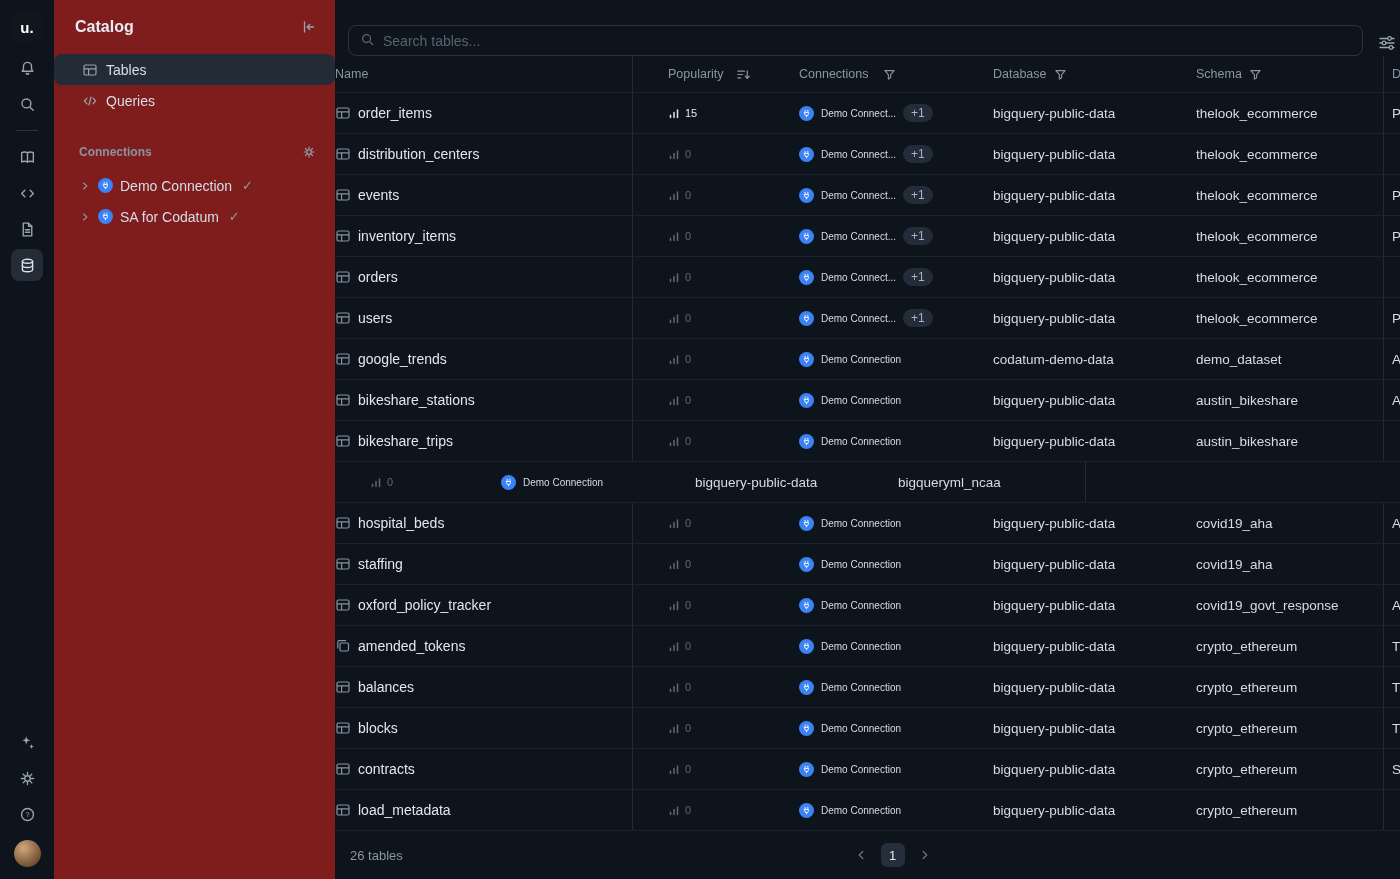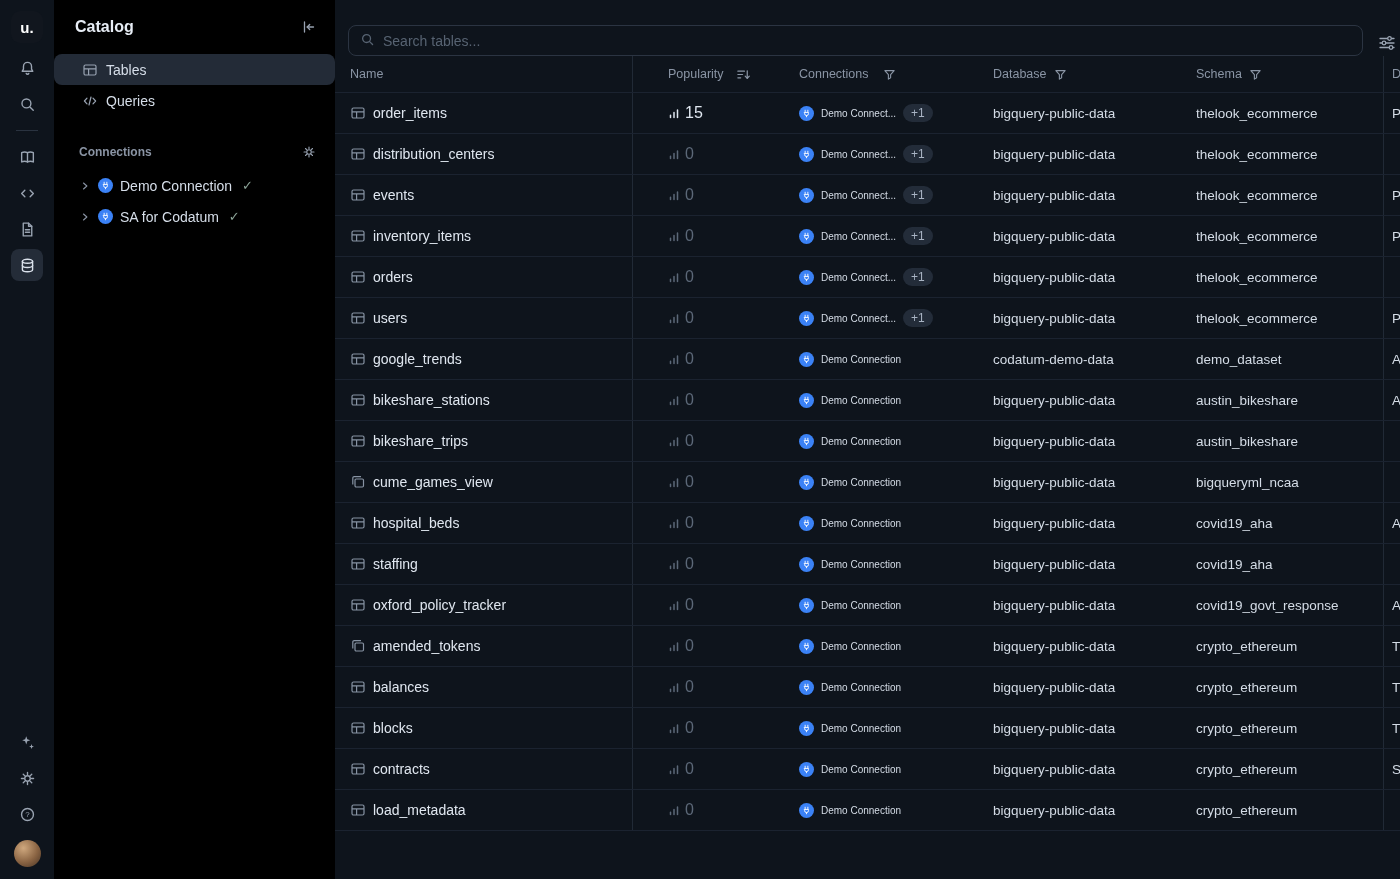--- a/index.html
+++ b/index.html
@@ -33,21 +33,21 @@
   .ricon.selected { background:#242c38; color:#dbe2ec; }
   .rail-divider { width:22px; height:1px; background:#2a3340; margin:6px 0 10px 0; }
   .rail-bottom { margin-top:auto; display:flex; flex-direction:column; align-items:center; }
   .avatar {
     width:27px; height:27px; border-radius:50%; cursor:pointer; margin-top:6px;
     background:radial-gradient(circle at 35% 30%, #cfa87e, #8a6443 55%, #4e3827 95%);
   }
 
   
   .sidebar {
-    width:281px; background:#000000; flex-shrink:0;
+    width:281px; background:#7f1d1d; flex-shrink:0;
     display:flex; flex-direction:column; padding-bottom:10px;
   }
   .sb-header {
     height:54px; display:flex; align-items:center; justify-content:space-between;
     padding:0 14px 0 21px;
   }
   .sb-title { font-size:16px; font-weight:700; color:#e7edf5; }
   .sb-iconbtn {
     background:transparent; border:none; color:#98a2b1; cursor:pointer;
     width:24px; height:24px; display:flex; align-items:center; justify-content:center; border-radius:6px;
@@ -91,36 +91,36 @@
     width:26px; height:26px; background:transparent; border:none; color:#9aa4b2;
     display:flex; align-items:center; justify-content:center; cursor:pointer;
   }
 
   
   .thead {
     height:37px; display:flex; align-items:center; flex-shrink:0;
     color:#8a95a5; font-size:12.5px; border-bottom:1px solid #1b2330;
   }
   .col { display:flex; align-items:center; flex-shrink:0; min-width:0; }
-  .col.name   { width:298px; padding-left:15px; gap:7px; border-right:1px solid #212a36; height:100%; }
+  .col.name   { width:298px; gap:7px; border-right:1px solid #212a36; height:100%; }
   .col.pop    { width:160px; padding-left:35px; gap:5px; }
   .col.conn   { width:200px; padding-left:6px;  gap:7px; }
   .col.db     { width:203px; }
   .col.schema { width:187px; }
   .col.desc   { flex:1; border-left:1px solid #212a36; padding-left:8px; height:100%; overflow:hidden; white-space:nowrap; }
   .thead .col { height:100%; }
   .hicon { background:transparent; border:none; color:#8a95a5; cursor:pointer; display:flex; align-items:center; margin-left:7px; padding:0; }
   .tbody { flex:1; overflow:hidden; }
   .trow {
     height:41px; display:flex; align-items:center;
     border-bottom:1px solid #1b2330; cursor:pointer;
   }
   .trow .tic { color:#8793a3; display:flex; }
   .trow .nm { font-size:14px; color:#e0e7f0; white-space:nowrap; }
-  .trow .col.pop { color:#5c6878; font-size:16px; }
+  .trow .col.pop { color:#5c6878; font-size:11px; }
   .trow.hot .col.pop { color:#dfe6ef; }
   .trow .cn { font-size:10px; color:#d4dce6; white-space:nowrap; }
   .badge {
     background:#232c39; color:#a9b4c4; font-size:12px;
     padding:2px 8px; border-radius:10px; flex-shrink:0;
   }
   .trow .col.db span, .trow .col.schema span, .trow .col.desc span { font-size:13.5px; color:#d4dce6; white-space:nowrap; }
 
   
   .tfoot {
@@ -705,374 +705,380 @@
           </div>
     <div class="col schema">
             <span>austin_bikeshare</span>
           </div>
     <div class="col desc">
             <span></span>
           </div>
   </div>
 
   <div class="trow">
+    <div class="col pop">
+      <span style="display:flex;">
+        <svg width="12" height="12" viewBox="0 0 12 12" fill="none" stroke="currentColor" stroke-width="1.5" stroke-linecap="round">
+                <path d="M2.5 10.5V8.2M6 10.5V5.6M9.5 10.5V3"></path>
+              </svg>
+      </span>
+      <span class="pv">0</span>
+    </div>
+    <div class="col conn">
+      <span class="conn-dot">
+        <svg width="9" height="9" viewBox="0 0 12 12" fill="none" stroke="#ffffff" stroke-width="1.2" stroke-linecap="round" stroke-linejoin="round">
+                <path d="M4.2 1.6v2.6M7.8 1.6v2.6M3.4 4.6h5.2v1.6a2.6 2.6 0 0 1-5.2 0z"></path>
+                <path d="M6 8.8v1.6"></path>
+              </svg>
+      </span>
+      <span class="cn">Demo Connection</span>
+
+    </div>
+    <div class="col db">
+            <span>bigquery-public-data</span>
+          </div>
+    <div class="col schema">
+            <span>bigqueryml_ncaa</span>
+          </div>
+    <div class="col desc">
+            <span></span>
+          </div>
+  </div>
+
+  <div class="trow">
+    <div class="col name">
+      <span class="tic">
+        <svg width="16" height="16" viewBox="0 0 16 16" fill="none" stroke="currentColor" stroke-width="1.2" stroke-linejoin="round">
+                <rect x="2" y="3" width="12" height="10" rx="1.5"></rect>
+                <path d="M2 6.8h12M6.6 6.8V13"></path>
+              </svg>
+      </span>
+
+      <span class="nm">hospital_beds</span>
+    </div>
+    <div class="col pop">
+      <span style="display:flex;">
+        <svg width="12" height="12" viewBox="0 0 12 12" fill="none" stroke="currentColor" stroke-width="1.5" stroke-linecap="round">
+                <path d="M2.5 10.5V8.2M6 10.5V5.6M9.5 10.5V3"></path>
+              </svg>
+      </span>
+      <span class="pv">0</span>
+    </div>
+    <div class="col conn">
+      <span class="conn-dot">
+        <svg width="9" height="9" viewBox="0 0 12 12" fill="none" stroke="#ffffff" stroke-width="1.2" stroke-linecap="round" stroke-linejoin="round">
+                <path d="M4.2 1.6v2.6M7.8 1.6v2.6M3.4 4.6h5.2v1.6a2.6 2.6 0 0 1-5.2 0z"></path>
+                <path d="M6 8.8v1.6"></path>
+              </svg>
+      </span>
+      <span class="cn">Demo Connection</span>
+
+    </div>
+    <div class="col db">
+            <span>bigquery-public-data</span>
+          </div>
+    <div class="col schema">
+            <span>covid19_aha</span>
+          </div>
+    <div class="col desc">
+            <span>A</span>
+          </div>
+  </div>
+
+  <div class="trow">
+    <div class="col name">
+      <span class="tic">
+        <svg width="16" height="16" viewBox="0 0 16 16" fill="none" stroke="currentColor" stroke-width="1.2" stroke-linejoin="round">
+                <rect x="2" y="3" width="12" height="10" rx="1.5"></rect>
+                <path d="M2 6.8h12M6.6 6.8V13"></path>
+              </svg>
+      </span>
+
+      <span class="nm">staffing</span>
+    </div>
+    <div class="col pop">
+      <span style="display:flex;">
+        <svg width="12" height="12" viewBox="0 0 12 12" fill="none" stroke="currentColor" stroke-width="1.5" stroke-linecap="round">
+                <path d="M2.5 10.5V8.2M6 10.5V5.6M9.5 10.5V3"></path>
+              </svg>
+      </span>
+      <span class="pv">0</span>
+    </div>
+    <div class="col conn">
+      <span class="conn-dot">
+        <svg width="9" height="9" viewBox="0 0 12 12" fill="none" stroke="#ffffff" stroke-width="1.2" stroke-linecap="round" stroke-linejoin="round">
+                <path d="M4.2 1.6v2.6M7.8 1.6v2.6M3.4 4.6h5.2v1.6a2.6 2.6 0 0 1-5.2 0z"></path>
+                <path d="M6 8.8v1.6"></path>
+              </svg>
+      </span>
+      <span class="cn">Demo Connection</span>
+
+    </div>
+    <div class="col db">
+            <span>bigquery-public-data</span>
+          </div>
+    <div class="col schema">
+            <span>covid19_aha</span>
+          </div>
+    <div class="col desc">
+            <span></span>
+          </div>
+  </div>
+
+  <div class="trow">
+    <div class="col name">
+      <span class="tic">
+        <svg width="16" height="16" viewBox="0 0 16 16" fill="none" stroke="currentColor" stroke-width="1.2" stroke-linejoin="round">
+                <rect x="2" y="3" width="12" height="10" rx="1.5"></rect>
+                <path d="M2 6.8h12M6.6 6.8V13"></path>
+              </svg>
+      </span>
+
+      <span class="nm">oxford_policy_tracker</span>
+    </div>
+    <div class="col pop">
+      <span style="display:flex;">
+        <svg width="12" height="12" viewBox="0 0 12 12" fill="none" stroke="currentColor" stroke-width="1.5" stroke-linecap="round">
+                <path d="M2.5 10.5V8.2M6 10.5V5.6M9.5 10.5V3"></path>
+              </svg>
+      </span>
+      <span class="pv">0</span>
+    </div>
+    <div class="col conn">
+      <span class="conn-dot">
+        <svg width="9" height="9" viewBox="0 0 12 12" fill="none" stroke="#ffffff" stroke-width="1.2" stroke-linecap="round" stroke-linejoin="round">
+                <path d="M4.2 1.6v2.6M7.8 1.6v2.6M3.4 4.6h5.2v1.6a2.6 2.6 0 0 1-5.2 0z"></path>
+                <path d="M6 8.8v1.6"></path>
+              </svg>
+      </span>
+      <span class="cn">Demo Connection</span>
+
+    </div>
+    <div class="col db">
+            <span>bigquery-public-data</span>
+          </div>
+    <div class="col schema">
+            <span>covid19_govt_response</span>
+          </div>
+    <div class="col desc">
+            <span>A</span>
+          </div>
+  </div>
+
+  <div class="trow">
     <div class="col name">
 
       <span class="tic">
         <svg width="16" height="16" viewBox="0 0 16 16" fill="none" stroke="currentColor" stroke-width="1.2" stroke-linejoin="round">
                 <rect x="5" y="5" width="8.5" height="8" rx="1.2"></rect>
                 <path d="M2.8 10.5V4a1.4 1.4 0 0 1 1.4-1.4H11"></path>
               </svg>
       </span>
-      <span class="nm">cume_games_view</span>
-    </div>
-    <div class="col pop">
-      <span style="display:flex;">
-        <svg width="12" height="12" viewBox="0 0 12 12" fill="none" stroke="currentColor" stroke-width="1.5" stroke-linecap="round">
-                <path d="M2.5 10.5V8.2M6 10.5V5.6M9.5 10.5V3"></path>
-              </svg>
-      </span>
-      <span class="pv">0</span>
-    </div>
-    <div class="col conn">
-      <span class="conn-dot">
-        <svg width="9" height="9" viewBox="0 0 12 12" fill="none" stroke="#ffffff" stroke-width="1.2" stroke-linecap="round" stroke-linejoin="round">
-                <path d="M4.2 1.6v2.6M7.8 1.6v2.6M3.4 4.6h5.2v1.6a2.6 2.6 0 0 1-5.2 0z"></path>
-                <path d="M6 8.8v1.6"></path>
-              </svg>
-      </span>
-      <span class="cn">Demo Connection</span>
-
-    </div>
-    <div class="col db">
-            <span>bigquery-public-data</span>
-          </div>
-    <div class="col schema">
-            <span>bigqueryml_ncaa</span>
+      <span class="nm">amended_tokens</span>
+    </div>
+    <div class="col pop">
+      <span style="display:flex;">
+        <svg width="12" height="12" viewBox="0 0 12 12" fill="none" stroke="currentColor" stroke-width="1.5" stroke-linecap="round">
+                <path d="M2.5 10.5V8.2M6 10.5V5.6M9.5 10.5V3"></path>
+              </svg>
+      </span>
+      <span class="pv">0</span>
+    </div>
+    <div class="col conn">
+      <span class="conn-dot">
+        <svg width="9" height="9" viewBox="0 0 12 12" fill="none" stroke="#ffffff" stroke-width="1.2" stroke-linecap="round" stroke-linejoin="round">
+                <path d="M4.2 1.6v2.6M7.8 1.6v2.6M3.4 4.6h5.2v1.6a2.6 2.6 0 0 1-5.2 0z"></path>
+                <path d="M6 8.8v1.6"></path>
+              </svg>
+      </span>
+      <span class="cn">Demo Connection</span>
+
+    </div>
+    <div class="col db">
+            <span>bigquery-public-data</span>
+          </div>
+    <div class="col schema">
+            <span>crypto_ethereum</span>
+          </div>
+    <div class="col desc">
+            <span>T</span>
+          </div>
+  </div>
+
+  <div class="trow">
+    <div class="col name">
+      <span class="tic">
+        <svg width="16" height="16" viewBox="0 0 16 16" fill="none" stroke="currentColor" stroke-width="1.2" stroke-linejoin="round">
+                <rect x="2" y="3" width="12" height="10" rx="1.5"></rect>
+                <path d="M2 6.8h12M6.6 6.8V13"></path>
+              </svg>
+      </span>
+
+      <span class="nm">balances</span>
+    </div>
+    <div class="col pop">
+      <span style="display:flex;">
+        <svg width="12" height="12" viewBox="0 0 12 12" fill="none" stroke="currentColor" stroke-width="1.5" stroke-linecap="round">
+                <path d="M2.5 10.5V8.2M6 10.5V5.6M9.5 10.5V3"></path>
+              </svg>
+      </span>
+      <span class="pv">0</span>
+    </div>
+    <div class="col conn">
+      <span class="conn-dot">
+        <svg width="9" height="9" viewBox="0 0 12 12" fill="none" stroke="#ffffff" stroke-width="1.2" stroke-linecap="round" stroke-linejoin="round">
+                <path d="M4.2 1.6v2.6M7.8 1.6v2.6M3.4 4.6h5.2v1.6a2.6 2.6 0 0 1-5.2 0z"></path>
+                <path d="M6 8.8v1.6"></path>
+              </svg>
+      </span>
+      <span class="cn">Demo Connection</span>
+
+    </div>
+    <div class="col db">
+            <span>bigquery-public-data</span>
+          </div>
+    <div class="col schema">
+            <span>crypto_ethereum</span>
+          </div>
+    <div class="col desc">
+            <span>T</span>
+          </div>
+  </div>
+
+  <div class="trow">
+    <div class="col name">
+      <span class="tic">
+        <svg width="16" height="16" viewBox="0 0 16 16" fill="none" stroke="currentColor" stroke-width="1.2" stroke-linejoin="round">
+                <rect x="2" y="3" width="12" height="10" rx="1.5"></rect>
+                <path d="M2 6.8h12M6.6 6.8V13"></path>
+              </svg>
+      </span>
+
+      <span class="nm">blocks</span>
+    </div>
+    <div class="col pop">
+      <span style="display:flex;">
+        <svg width="12" height="12" viewBox="0 0 12 12" fill="none" stroke="currentColor" stroke-width="1.5" stroke-linecap="round">
+                <path d="M2.5 10.5V8.2M6 10.5V5.6M9.5 10.5V3"></path>
+              </svg>
+      </span>
+      <span class="pv">0</span>
+    </div>
+    <div class="col conn">
+      <span class="conn-dot">
+        <svg width="9" height="9" viewBox="0 0 12 12" fill="none" stroke="#ffffff" stroke-width="1.2" stroke-linecap="round" stroke-linejoin="round">
+                <path d="M4.2 1.6v2.6M7.8 1.6v2.6M3.4 4.6h5.2v1.6a2.6 2.6 0 0 1-5.2 0z"></path>
+                <path d="M6 8.8v1.6"></path>
+              </svg>
+      </span>
+      <span class="cn">Demo Connection</span>
+
+    </div>
+    <div class="col db">
+            <span>bigquery-public-data</span>
+          </div>
+    <div class="col schema">
+            <span>crypto_ethereum</span>
+          </div>
+    <div class="col desc">
+            <span>T</span>
+          </div>
+  </div>
+
+  <div class="trow">
+    <div class="col name">
+      <span class="tic">
+        <svg width="16" height="16" viewBox="0 0 16 16" fill="none" stroke="currentColor" stroke-width="1.2" stroke-linejoin="round">
+                <rect x="2" y="3" width="12" height="10" rx="1.5"></rect>
+                <path d="M2 6.8h12M6.6 6.8V13"></path>
+              </svg>
+      </span>
+
+      <span class="nm">contracts</span>
+    </div>
+    <div class="col pop">
+      <span style="display:flex;">
+        <svg width="12" height="12" viewBox="0 0 12 12" fill="none" stroke="currentColor" stroke-width="1.5" stroke-linecap="round">
+                <path d="M2.5 10.5V8.2M6 10.5V5.6M9.5 10.5V3"></path>
+              </svg>
+      </span>
+      <span class="pv">0</span>
+    </div>
+    <div class="col conn">
+      <span class="conn-dot">
+        <svg width="9" height="9" viewBox="0 0 12 12" fill="none" stroke="#ffffff" stroke-width="1.2" stroke-linecap="round" stroke-linejoin="round">
+                <path d="M4.2 1.6v2.6M7.8 1.6v2.6M3.4 4.6h5.2v1.6a2.6 2.6 0 0 1-5.2 0z"></path>
+                <path d="M6 8.8v1.6"></path>
+              </svg>
+      </span>
+      <span class="cn">Demo Connection</span>
+
+    </div>
+    <div class="col db">
+            <span>bigquery-public-data</span>
+          </div>
+    <div class="col schema">
+            <span>crypto_ethereum</span>
+          </div>
+    <div class="col desc">
+            <span>S</span>
+          </div>
+  </div>
+
+  <div class="trow">
+    <div class="col name">
+      <span class="tic">
+        <svg width="16" height="16" viewBox="0 0 16 16" fill="none" stroke="currentColor" stroke-width="1.2" stroke-linejoin="round">
+                <rect x="2" y="3" width="12" height="10" rx="1.5"></rect>
+                <path d="M2 6.8h12M6.6 6.8V13"></path>
+              </svg>
+      </span>
+
+      <span class="nm">load_metadata</span>
+    </div>
+    <div class="col pop">
+      <span style="display:flex;">
+        <svg width="12" height="12" viewBox="0 0 12 12" fill="none" stroke="currentColor" stroke-width="1.5" stroke-linecap="round">
+                <path d="M2.5 10.5V8.2M6 10.5V5.6M9.5 10.5V3"></path>
+              </svg>
+      </span>
+      <span class="pv">0</span>
+    </div>
+    <div class="col conn">
+      <span class="conn-dot">
+        <svg width="9" height="9" viewBox="0 0 12 12" fill="none" stroke="#ffffff" stroke-width="1.2" stroke-linecap="round" stroke-linejoin="round">
+                <path d="M4.2 1.6v2.6M7.8 1.6v2.6M3.4 4.6h5.2v1.6a2.6 2.6 0 0 1-5.2 0z"></path>
+                <path d="M6 8.8v1.6"></path>
+              </svg>
+      </span>
+      <span class="cn">Demo Connection</span>
+
+    </div>
+    <div class="col db">
+            <span>bigquery-public-data</span>
+          </div>
+    <div class="col schema">
+            <span>crypto_ethereum</span>
           </div>
     <div class="col desc">
             <span></span>
           </div>
   </div>
-
-  <div class="trow">
-    <div class="col name">
-      <span class="tic">
-        <svg width="16" height="16" viewBox="0 0 16 16" fill="none" stroke="currentColor" stroke-width="1.2" stroke-linejoin="round">
-                <rect x="2" y="3" width="12" height="10" rx="1.5"></rect>
-                <path d="M2 6.8h12M6.6 6.8V13"></path>
-              </svg>
-      </span>
-
-      <span class="nm">hospital_beds</span>
-    </div>
-    <div class="col pop">
-      <span style="display:flex;">
-        <svg width="12" height="12" viewBox="0 0 12 12" fill="none" stroke="currentColor" stroke-width="1.5" stroke-linecap="round">
-                <path d="M2.5 10.5V8.2M6 10.5V5.6M9.5 10.5V3"></path>
-              </svg>
-      </span>
-      <span class="pv">0</span>
-    </div>
-    <div class="col conn">
-      <span class="conn-dot">
-        <svg width="9" height="9" viewBox="0 0 12 12" fill="none" stroke="#ffffff" stroke-width="1.2" stroke-linecap="round" stroke-linejoin="round">
-                <path d="M4.2 1.6v2.6M7.8 1.6v2.6M3.4 4.6h5.2v1.6a2.6 2.6 0 0 1-5.2 0z"></path>
-                <path d="M6 8.8v1.6"></path>
-              </svg>
-      </span>
-      <span class="cn">Demo Connection</span>
-
-    </div>
-    <div class="col db">
-            <span>bigquery-public-data</span>
-          </div>
-    <div class="col schema">
-            <span>covid19_aha</span>
-          </div>
-    <div class="col desc">
-            <span>A</span>
-          </div>
-  </div>
-
-  <div class="trow">
-    <div class="col name">
-      <span class="tic">
-        <svg width="16" height="16" viewBox="0 0 16 16" fill="none" stroke="currentColor" stroke-width="1.2" stroke-linejoin="round">
-                <rect x="2" y="3" width="12" height="10" rx="1.5"></rect>
-                <path d="M2 6.8h12M6.6 6.8V13"></path>
-              </svg>
-      </span>
-
-      <span class="nm">staffing</span>
-    </div>
-    <div class="col pop">
-      <span style="display:flex;">
-        <svg width="12" height="12" viewBox="0 0 12 12" fill="none" stroke="currentColor" stroke-width="1.5" stroke-linecap="round">
-                <path d="M2.5 10.5V8.2M6 10.5V5.6M9.5 10.5V3"></path>
-              </svg>
-      </span>
-      <span class="pv">0</span>
-    </div>
-    <div class="col conn">
-      <span class="conn-dot">
-        <svg width="9" height="9" viewBox="0 0 12 12" fill="none" stroke="#ffffff" stroke-width="1.2" stroke-linecap="round" stroke-linejoin="round">
-                <path d="M4.2 1.6v2.6M7.8 1.6v2.6M3.4 4.6h5.2v1.6a2.6 2.6 0 0 1-5.2 0z"></path>
-                <path d="M6 8.8v1.6"></path>
-              </svg>
-      </span>
-      <span class="cn">Demo Connection</span>
-
-    </div>
-    <div class="col db">
-            <span>bigquery-public-data</span>
-          </div>
-    <div class="col schema">
-            <span>covid19_aha</span>
-          </div>
-    <div class="col desc">
-            <span></span>
-          </div>
-  </div>
-
-  <div class="trow">
-    <div class="col name">
-      <span class="tic">
-        <svg width="16" height="16" viewBox="0 0 16 16" fill="none" stroke="currentColor" stroke-width="1.2" stroke-linejoin="round">
-                <rect x="2" y="3" width="12" height="10" rx="1.5"></rect>
-                <path d="M2 6.8h12M6.6 6.8V13"></path>
-              </svg>
-      </span>
-
-      <span class="nm">oxford_policy_tracker</span>
-    </div>
-    <div class="col pop">
-      <span style="display:flex;">
-        <svg width="12" height="12" viewBox="0 0 12 12" fill="none" stroke="currentColor" stroke-width="1.5" stroke-linecap="round">
-                <path d="M2.5 10.5V8.2M6 10.5V5.6M9.5 10.5V3"></path>
-              </svg>
-      </span>
-      <span class="pv">0</span>
-    </div>
-    <div class="col conn">
-      <span class="conn-dot">
-        <svg width="9" height="9" viewBox="0 0 12 12" fill="none" stroke="#ffffff" stroke-width="1.2" stroke-linecap="round" stroke-linejoin="round">
-                <path d="M4.2 1.6v2.6M7.8 1.6v2.6M3.4 4.6h5.2v1.6a2.6 2.6 0 0 1-5.2 0z"></path>
-                <path d="M6 8.8v1.6"></path>
-              </svg>
-      </span>
-      <span class="cn">Demo Connection</span>
-
-    </div>
-    <div class="col db">
-            <span>bigquery-public-data</span>
-          </div>
-    <div class="col schema">
-            <span>covid19_govt_response</span>
-          </div>
-    <div class="col desc">
-            <span>A</span>
-          </div>
-  </div>
-
-  <div class="trow">
-    <div class="col name">
-
-      <span class="tic">
-        <svg width="16" height="16" viewBox="0 0 16 16" fill="none" stroke="currentColor" stroke-width="1.2" stroke-linejoin="round">
-                <rect x="5" y="5" width="8.5" height="8" rx="1.2"></rect>
-                <path d="M2.8 10.5V4a1.4 1.4 0 0 1 1.4-1.4H11"></path>
-              </svg>
-      </span>
-      <span class="nm">amended_tokens</span>
-    </div>
-    <div class="col pop">
-      <span style="display:flex;">
-        <svg width="12" height="12" viewBox="0 0 12 12" fill="none" stroke="currentColor" stroke-width="1.5" stroke-linecap="round">
-                <path d="M2.5 10.5V8.2M6 10.5V5.6M9.5 10.5V3"></path>
-              </svg>
-      </span>
-      <span class="pv">0</span>
-    </div>
-    <div class="col conn">
-      <span class="conn-dot">
-        <svg width="9" height="9" viewBox="0 0 12 12" fill="none" stroke="#ffffff" stroke-width="1.2" stroke-linecap="round" stroke-linejoin="round">
-                <path d="M4.2 1.6v2.6M7.8 1.6v2.6M3.4 4.6h5.2v1.6a2.6 2.6 0 0 1-5.2 0z"></path>
-                <path d="M6 8.8v1.6"></path>
-              </svg>
-      </span>
-      <span class="cn">Demo Connection</span>
-
-    </div>
-    <div class="col db">
-            <span>bigquery-public-data</span>
-          </div>
-    <div class="col schema">
-            <span>crypto_ethereum</span>
-          </div>
-    <div class="col desc">
-            <span>T</span>
-          </div>
-  </div>
-
-  <div class="trow">
-    <div class="col name">
-      <span class="tic">
-        <svg width="16" height="16" viewBox="0 0 16 16" fill="none" stroke="currentColor" stroke-width="1.2" stroke-linejoin="round">
-                <rect x="2" y="3" width="12" height="10" rx="1.5"></rect>
-                <path d="M2 6.8h12M6.6 6.8V13"></path>
-              </svg>
-      </span>
-
-      <span class="nm">balances</span>
-    </div>
-    <div class="col pop">
-      <span style="display:flex;">
-        <svg width="12" height="12" viewBox="0 0 12 12" fill="none" stroke="currentColor" stroke-width="1.5" stroke-linecap="round">
-                <path d="M2.5 10.5V8.2M6 10.5V5.6M9.5 10.5V3"></path>
-              </svg>
-      </span>
-      <span class="pv">0</span>
-    </div>
-    <div class="col conn">
-      <span class="conn-dot">
-        <svg width="9" height="9" viewBox="0 0 12 12" fill="none" stroke="#ffffff" stroke-width="1.2" stroke-linecap="round" stroke-linejoin="round">
-                <path d="M4.2 1.6v2.6M7.8 1.6v2.6M3.4 4.6h5.2v1.6a2.6 2.6 0 0 1-5.2 0z"></path>
-                <path d="M6 8.8v1.6"></path>
-              </svg>
-      </span>
-      <span class="cn">Demo Connection</span>
-
-    </div>
-    <div class="col db">
-            <span>bigquery-public-data</span>
-          </div>
-    <div class="col schema">
-            <span>crypto_ethereum</span>
-          </div>
-    <div class="col desc">
-            <span>T</span>
-          </div>
-  </div>
-
-  <div class="trow">
-    <div class="col name">
-      <span class="tic">
-        <svg width="16" height="16" viewBox="0 0 16 16" fill="none" stroke="currentColor" stroke-width="1.2" stroke-linejoin="round">
-                <rect x="2" y="3" width="12" height="10" rx="1.5"></rect>
-                <path d="M2 6.8h12M6.6 6.8V13"></path>
-              </svg>
-      </span>
-
-      <span class="nm">blocks</span>
-    </div>
-    <div class="col pop">
-      <span style="display:flex;">
-        <svg width="12" height="12" viewBox="0 0 12 12" fill="none" stroke="currentColor" stroke-width="1.5" stroke-linecap="round">
-                <path d="M2.5 10.5V8.2M6 10.5V5.6M9.5 10.5V3"></path>
-              </svg>
-      </span>
-      <span class="pv">0</span>
-    </div>
-    <div class="col conn">
-      <span class="conn-dot">
-        <svg width="9" height="9" viewBox="0 0 12 12" fill="none" stroke="#ffffff" stroke-width="1.2" stroke-linecap="round" stroke-linejoin="round">
-                <path d="M4.2 1.6v2.6M7.8 1.6v2.6M3.4 4.6h5.2v1.6a2.6 2.6 0 0 1-5.2 0z"></path>
-                <path d="M6 8.8v1.6"></path>
-              </svg>
-      </span>
-      <span class="cn">Demo Connection</span>
-
-    </div>
-    <div class="col db">
-            <span>bigquery-public-data</span>
-          </div>
-    <div class="col schema">
-            <span>crypto_ethereum</span>
-          </div>
-    <div class="col desc">
-            <span>T</span>
-          </div>
-  </div>
-
-  <div class="trow">
-    <div class="col name">
-      <span class="tic">
-        <svg width="16" height="16" viewBox="0 0 16 16" fill="none" stroke="currentColor" stroke-width="1.2" stroke-linejoin="round">
-                <rect x="2" y="3" width="12" height="10" rx="1.5"></rect>
-                <path d="M2 6.8h12M6.6 6.8V13"></path>
-              </svg>
-      </span>
-
-      <span class="nm">contracts</span>
-    </div>
-    <div class="col pop">
-      <span style="display:flex;">
-        <svg width="12" height="12" viewBox="0 0 12 12" fill="none" stroke="currentColor" stroke-width="1.5" stroke-linecap="round">
-                <path d="M2.5 10.5V8.2M6 10.5V5.6M9.5 10.5V3"></path>
-              </svg>
-      </span>
-      <span class="pv">0</span>
-    </div>
-    <div class="col conn">
-      <span class="conn-dot">
-        <svg width="9" height="9" viewBox="0 0 12 12" fill="none" stroke="#ffffff" stroke-width="1.2" stroke-linecap="round" stroke-linejoin="round">
-                <path d="M4.2 1.6v2.6M7.8 1.6v2.6M3.4 4.6h5.2v1.6a2.6 2.6 0 0 1-5.2 0z"></path>
-                <path d="M6 8.8v1.6"></path>
-              </svg>
-      </span>
-      <span class="cn">Demo Connection</span>
-
-    </div>
-    <div class="col db">
-            <span>bigquery-public-data</span>
-          </div>
-    <div class="col schema">
-            <span>crypto_ethereum</span>
-          </div>
-    <div class="col desc">
-            <span>S</span>
-          </div>
-  </div>
-
-  <div class="trow">
-    <div class="col name">
-      <span class="tic">
-        <svg width="16" height="16" viewBox="0 0 16 16" fill="none" stroke="currentColor" stroke-width="1.2" stroke-linejoin="round">
-                <rect x="2" y="3" width="12" height="10" rx="1.5"></rect>
-                <path d="M2 6.8h12M6.6 6.8V13"></path>
-              </svg>
-      </span>
-
-      <span class="nm">load_metadata</span>
-    </div>
-    <div class="col pop">
-      <span style="display:flex;">
-        <svg width="12" height="12" viewBox="0 0 12 12" fill="none" stroke="currentColor" stroke-width="1.5" stroke-linecap="round">
-                <path d="M2.5 10.5V8.2M6 10.5V5.6M9.5 10.5V3"></path>
-              </svg>
-      </span>
-      <span class="pv">0</span>
-    </div>
-    <div class="col conn">
-      <span class="conn-dot">
-        <svg width="9" height="9" viewBox="0 0 12 12" fill="none" stroke="#ffffff" stroke-width="1.2" stroke-linecap="round" stroke-linejoin="round">
-                <path d="M4.2 1.6v2.6M7.8 1.6v2.6M3.4 4.6h5.2v1.6a2.6 2.6 0 0 1-5.2 0z"></path>
-                <path d="M6 8.8v1.6"></path>
-              </svg>
-      </span>
-      <span class="cn">Demo Connection</span>
-
-    </div>
-    <div class="col db">
-            <span>bigquery-public-data</span>
-          </div>
-    <div class="col schema">
-            <span>crypto_ethereum</span>
-          </div>
-    <div class="col desc">
-            <span></span>
-          </div>
-  </div>
 </div>
 
+    <div class="tfoot">
+      <span>26 tables</span>
+      <div class="pager">
+        <button class="pgbtn">
+          <svg width="14" height="14" viewBox="0 0 16 16" fill="none" stroke="currentColor" stroke-width="1.5" stroke-linecap="round" stroke-linejoin="round">
+              <path d="M10 4 6 8l4 4"></path>
+            </svg>
+        </button>
+        <button class="pgnum">1</button>
+        <button class="pgbtn">
+          <svg width="14" height="14" viewBox="0 0 16 16" fill="none" stroke="currentColor" stroke-width="1.5" stroke-linecap="round" stroke-linejoin="round">
+              <path d="M6 4l4 4-4 4"></path>
+            </svg>
+        </button>
+      </div>
+    </div>
   </main>
 </div>
 
 </body></html>

